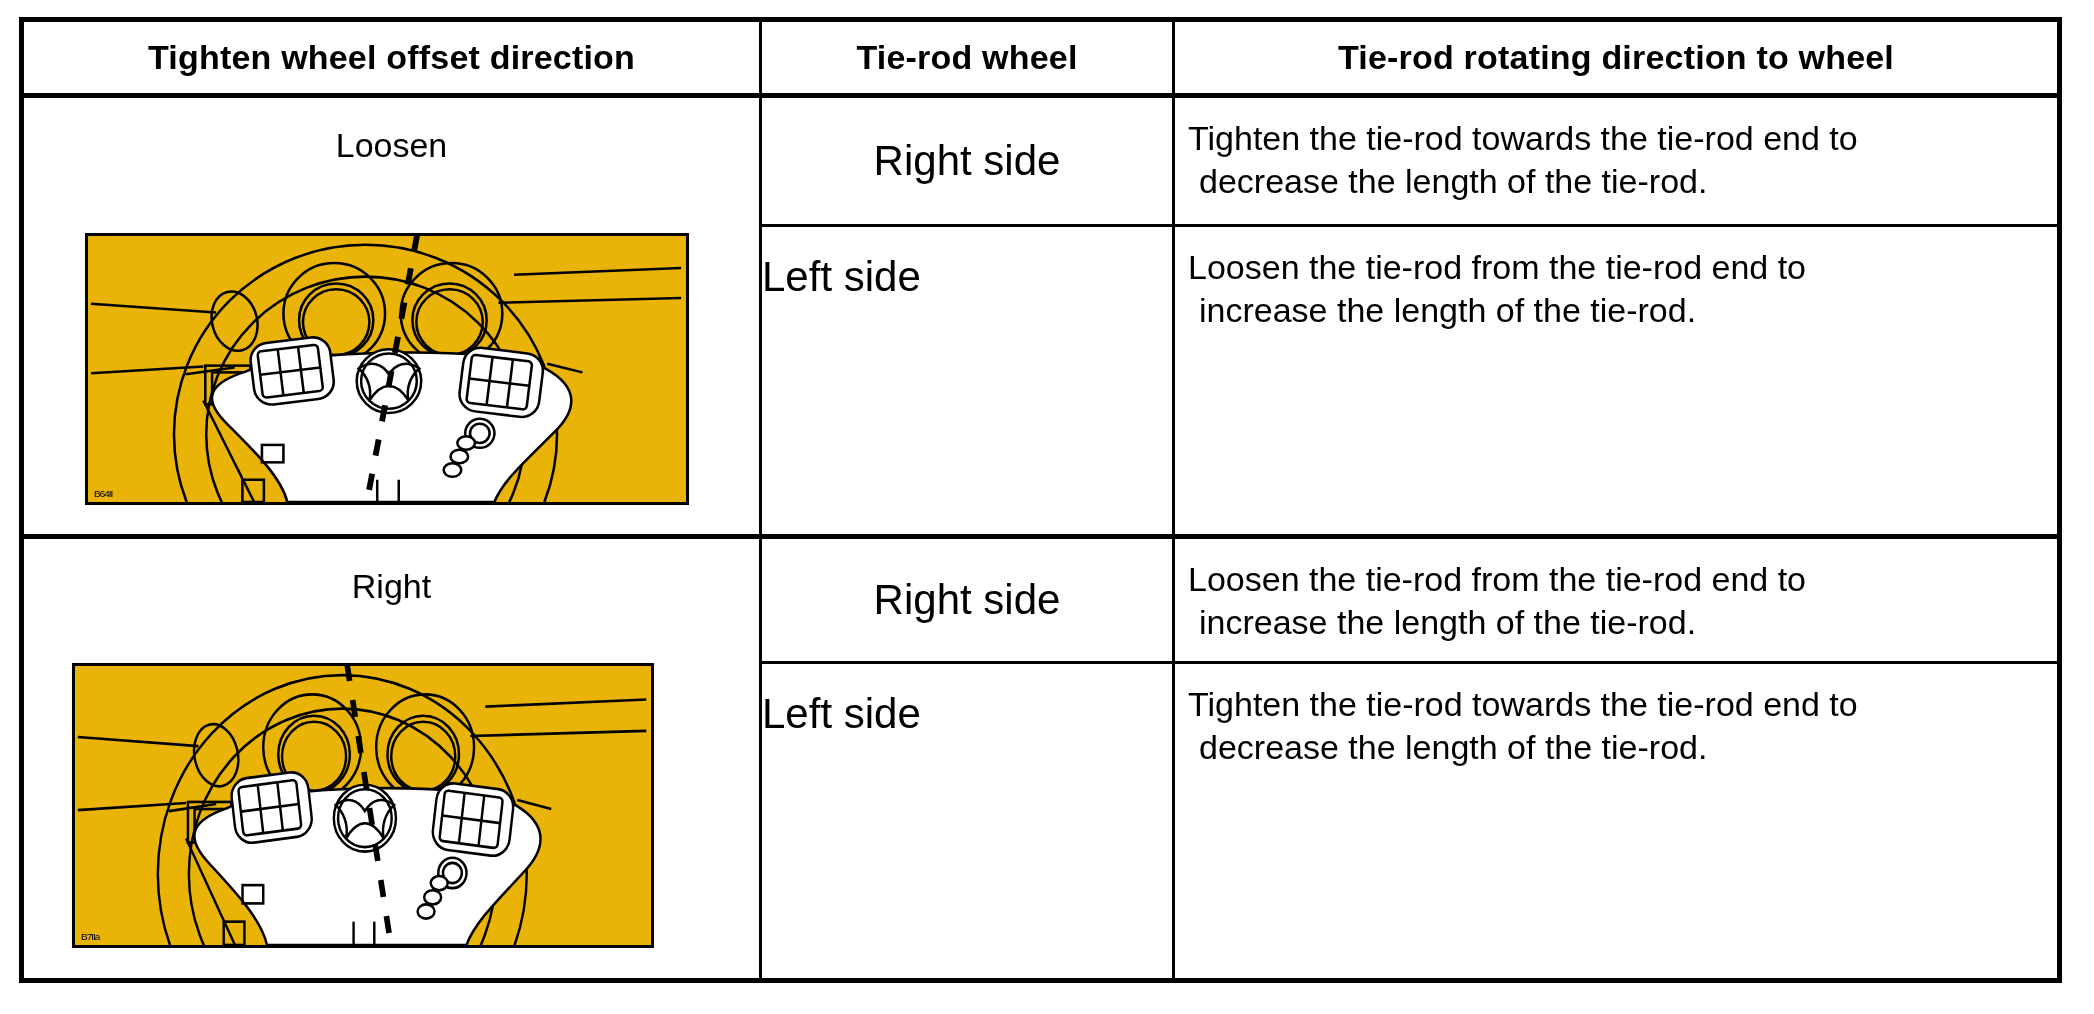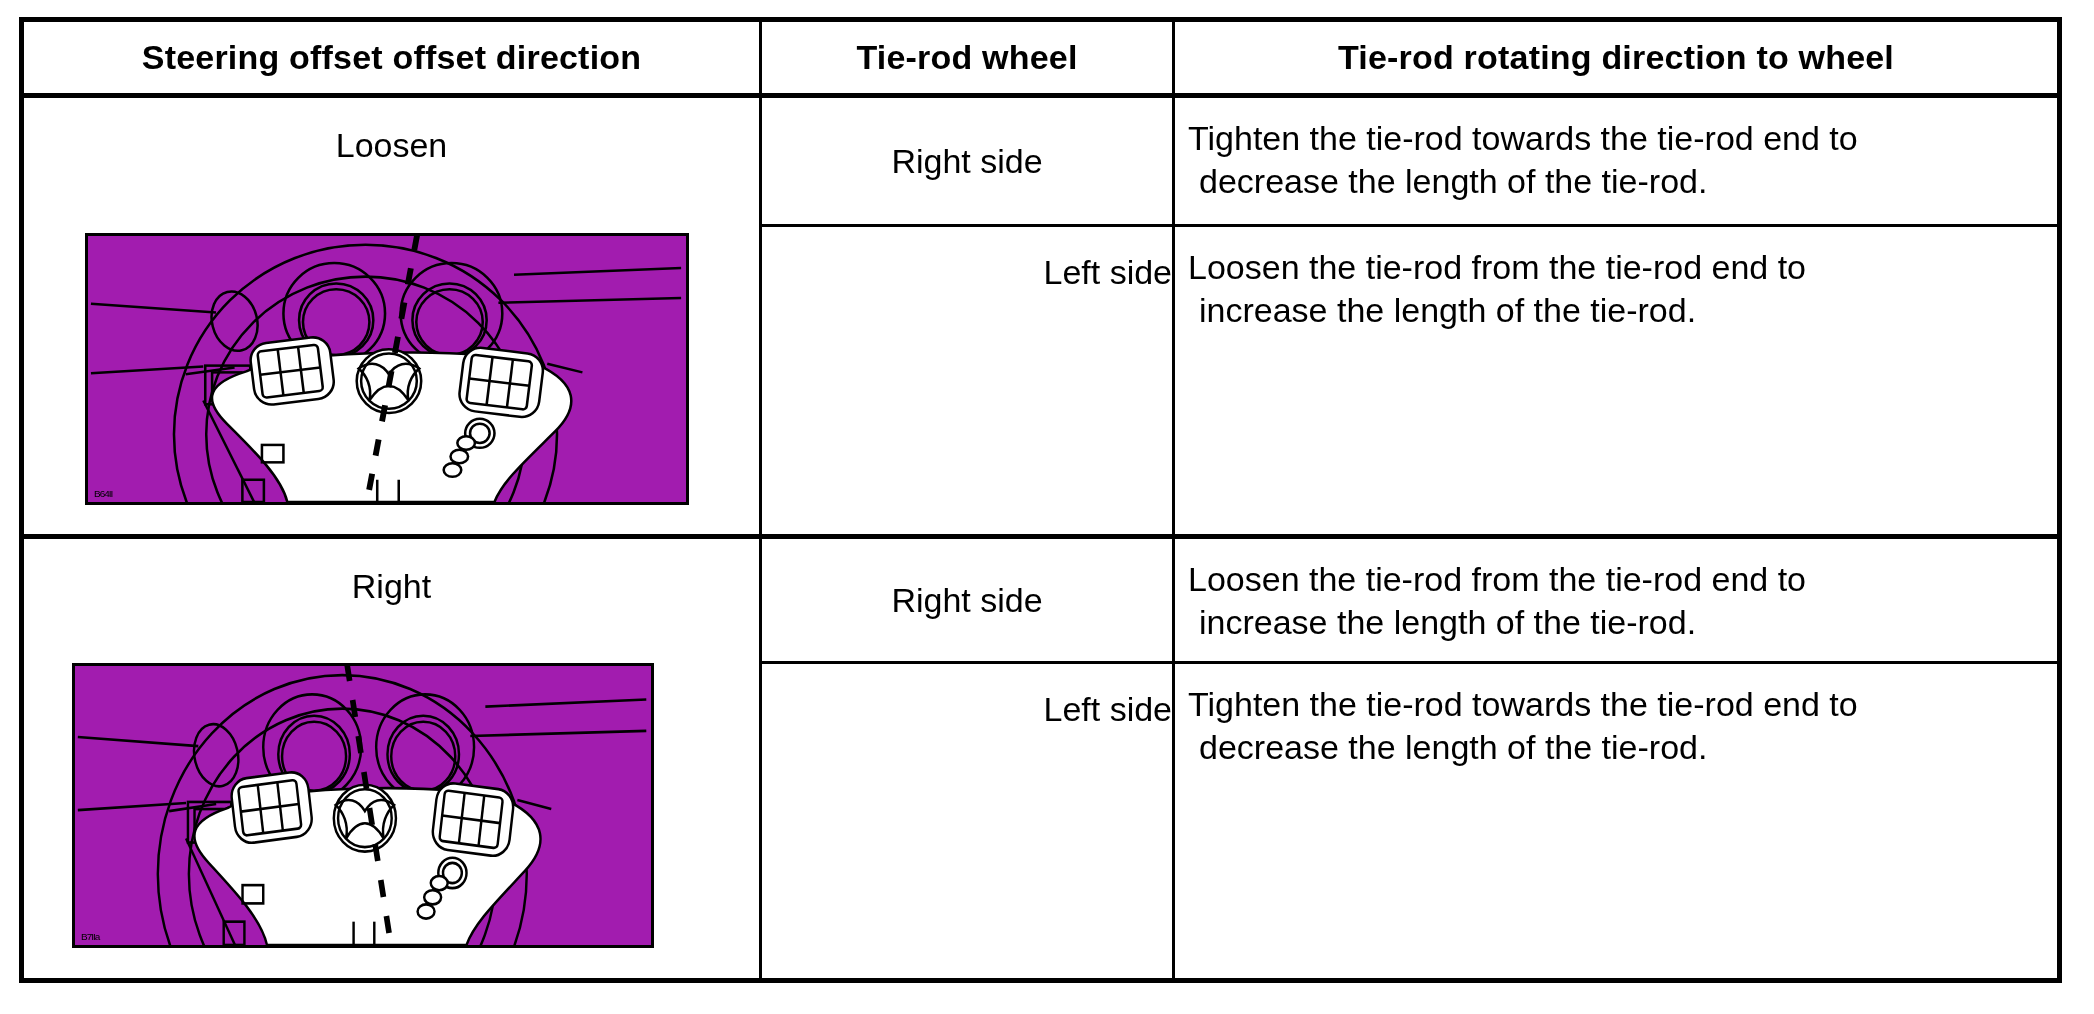--- a/index.html
+++ b/index.html
@@ -39,55 +39,55 @@
   .dir-cell { text-align: center; }
   .dir-label {
     display: block;
     padding-top: 26px;
     font-size: 34px;
     line-height: 42px;
   }
   .figbox {
     position: relative;
     border: 3px solid #000;
-    background: #a21caf;
+    background: #eab308;
     overflow: hidden;
   }
   .fig1 { margin: 67px 0 0 61px; width: 604px; height: 272px; }
   .fig2 { margin: 56px 0 0 48px; width: 582px; height: 285px; }
   .figbox svg { display: block; width: 100%; height: 100%; }
   .figcode {
     position: absolute;
     left: 6px;
     bottom: 3px;
     font-size: 10px;
     line-height: 10px;
     letter-spacing: -1px;
     color: #000;
     transform: scaleY(0.9);
   }
-  .side { font-size: 34px; text-align: right; }
+  .side { font-size: 42px; text-align: left; }
   .side-center { display: flex; align-items: center; justify-content: center; }
   .side-top { padding-top: 26px; }
   .instr {
     font-size: 34px;
     line-height: 43px;
     padding: 19px 8px 0 13px;
     white-space: nowrap;
   }
   .instr .line2 { padding-left: 11px; }
 </style>
 </head>
 <body>
 
 <div id="page">
   <div class="table">
 
     <div class="cell th bR bB5">
-      <span>Steering offset offset direction</span>
+      <span>Tighten wheel offset direction</span>
     </div>
     <div class="cell th bR bB5">
       <span>Tie-rod wheel</span>
     </div>
     <div class="cell th bB5">
       <span>Tie-rod rotating direction to wheel</span>
     </div>
 
     <div class="cell dir-cell bR bB5" style="grid-row:2/4">
       <span class="dir-label">Loosen</span>

